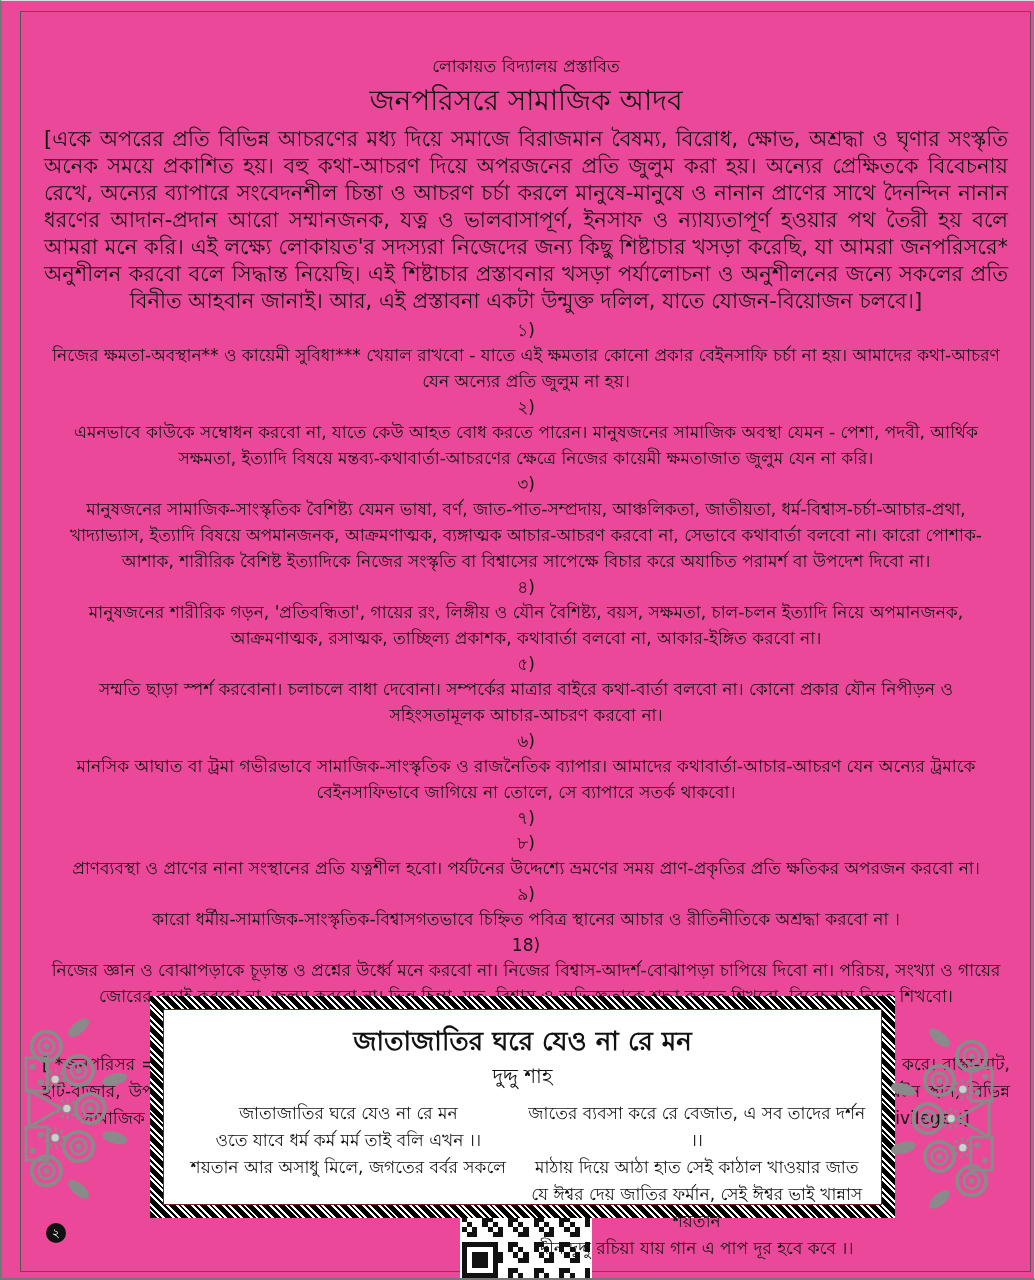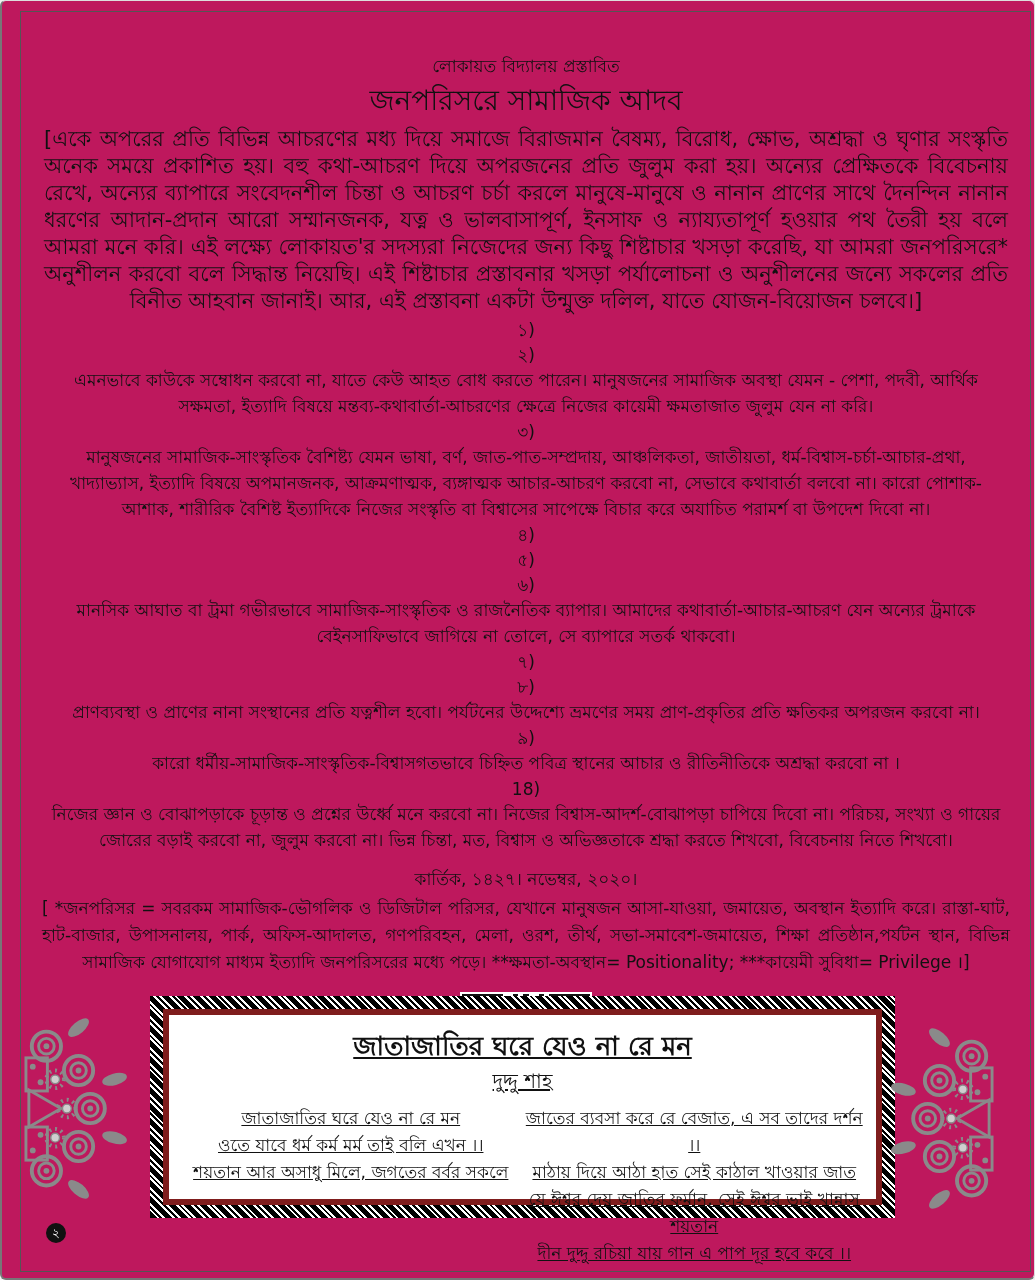--- a/index.html
+++ b/index.html
@@ -1,23 +1,22 @@
 <!DOCTYPE html>
 <html><head>
 <meta charset="utf-8">
 <style>
   html,body{margin:0;padding:0;background:#f2f2f2;}
   .page{
-    position:relative;width:1035px;height:1280px;background:#be185d;
+    position:relative;width:1035px;height:1280px;background:#ec4899;
     font-family:"DejaVu Sans","Liberation Sans",sans-serif;color:#111;
     overflow:hidden;
     border-left:2px solid #777;border-bottom:2px solid #777;
     border-top:1px solid #ddd;border-right:1px solid #ddd;
     box-sizing:border-box;
-    border-radius:6px;
   }
   .frame{
     position:absolute;left:18px;top:10px;width:1011px;height:1261px;
     border:1px solid #555;box-sizing:border-box;pointer-events:none;
   }
   .content{
     position:absolute;left:20px;top:12px;width:1008px;
     text-align:center;
   }
   .subtitle{margin-top:42px;font-size:17px;line-height:22px;}
@@ -37,22 +36,22 @@
   .qr-wrap{margin-top:16px;}
   .qr-box{display:inline-block;background:#fff;padding:2px;}
   .song-frame{
     position:absolute;left:148px;top:995px;width:745px;height:222px;
     box-sizing:border-box;
     border:13px solid #000;
     border-image:repeating-linear-gradient(45deg,#000 0 5px,#fff 5px 7px,#000 7px 9px,#fff 9px 11px) 13;
     background:#fff;
   }
   .song-inner{
-    position:absolute;inset:0;border:6px solid #7f1d1d;
-    text-align:center;padding:8px 10px 0 10px;box-sizing:border-box;text-decoration:underline;
+    position:absolute;inset:0;border:1px solid #7f1d1d;
+    text-align:center;padding:8px 10px 0 10px;box-sizing:border-box;
   }
   .song-title{font-size:26px;line-height:34px;font-weight:bold;margin-top:6px;}
   .song-author{font-size:20px;line-height:28px;margin-top:4px;}
   .song-cols{display:flex;margin-top:10px;}
   .song-col{flex:1 1 50%;font-size:17px;line-height:27px;text-align:center;}
   .ornament{position:absolute;width:112px;height:212px;}
   .ornament-left{left:22px;top:1002px;}
   .ornament-right{left:880px;top:1012px;transform:scaleX(-1);}
   .page-number{
     position:absolute;left:44px;top:1222px;width:20px;height:20px;
@@ -67,34 +66,37 @@
   <div class="frame"></div>
 
   <div class="content">
     <div class="subtitle">লোকায়ত বিদ্যালয় প্রস্তাবিত</div>
     <div class="doc-title">জনপরিসরে সামাজিক আদব</div>
     <p class="intro">[একে অপরের প্রতি বিভিন্ন আচরণের মধ্য দিয়ে সমাজে বিরাজমান বৈষম্য, বিরোধ, ক্ষোভ, অশ্রদ্ধা ও ঘৃণার সংস্কৃতি অনেক সময়ে প্রকাশিত হয়। বহু কথা-আচরণ দিয়ে অপরজনের প্রতি জুলুম করা হয়। অন্যের প্রেক্ষিতকে বিবেচনায় রেখে, অন্যের ব্যাপারে সংবেদনশীল চিন্তা ও আচরণ চর্চা করলে মানুষে-মানুষে ও নানান প্রাণের সাথে দৈনন্দিন নানান ধরণের আদান-প্রদান আরো সম্মানজনক, যত্ন ও ভালবাসাপূর্ণ, ইনসাফ ও ন্যায্যতাপূর্ণ হওয়ার পথ তৈরী হয় বলে আমরা মনে করি। এই লক্ষ্যে লোকায়ত'র সদস্যরা নিজেদের জন্য কিছু শিষ্টাচার খসড়া করেছি, যা আমরা জনপরিসরে* অনুশীলন করবো বলে সিদ্ধান্ত নিয়েছি। এই শিষ্টাচার প্রস্তাবনার খসড়া পর্যালোচনা ও অনুশীলনের জন্যে সকলের প্রতি বিনীত আহবান জানাই। আর, এই প্রস্তাবনা একটা উন্মুক্ত দলিল, যাতে যোজন-বিয়োজন চলবে।]</p>
 
     <div class="rules">
       <div class="rule">
         <div class="rule-num">১)</div>
+        <div class="rule-text">নিজের ক্ষমতা-অবস্থান** ও কায়েমী সুবিধা*** খেয়াল রাখবো - যাতে এই ক্ষমতার কোনো প্রকার বেইনসাফি চর্চা না হয়। আমাদের কথা-আচরণ যেন অন্যের প্রতি জুলুম না হয়।</div>
       </div>
       <div class="rule">
         <div class="rule-num">২)</div>
         <div class="rule-text">এমনভাবে কাউকে সম্বোধন করবো না, যাতে কেউ আহত বোধ করতে পারেন। মানুষজনের সামাজিক অবস্থা যেমন - পেশা, পদবী, আর্থিক সক্ষমতা, ইত্যাদি বিষয়ে মন্তব্য-কথাবার্তা-আচরণের ক্ষেত্রে নিজের কায়েমী ক্ষমতাজাত জুলুম যেন না করি।</div>
       </div>
       <div class="rule">
         <div class="rule-num">৩)</div>
         <div class="rule-text">মানুষজনের সামাজিক-সাংস্কৃতিক বৈশিষ্ট্য যেমন ভাষা, বর্ণ, জাত-পাত-সম্প্রদায়, আঞ্চলিকতা, জাতীয়তা, ধর্ম-বিশ্বাস-চর্চা-আচার-প্রথা, খাদ্যাভ্যাস, ইত্যাদি বিষয়ে অপমানজনক, আক্রমণাত্মক, ব্যঙ্গাত্মক আচার-আচরণ করবো না, সেভাবে কথাবার্তা বলবো না। কারো পোশাক-আশাক, শারীরিক বৈশিষ্ট ইত্যাদিকে নিজের সংস্কৃতি বা বিশ্বাসের সাপেক্ষে বিচার করে অযাচিত পরামর্শ বা উপদেশ দিবো না।</div>
       </div>
       <div class="rule">
         <div class="rule-num">৪)</div>
+        <div class="rule-text">মানুষজনের শারীরিক গড়ন, 'প্রতিবন্ধিতা', গায়ের রং, লিঙ্গীয় ও যৌন বৈশিষ্ট্য, বয়স, সক্ষমতা, চাল-চলন ইত্যাদি নিয়ে অপমানজনক, আক্রমণাত্মক, রসাত্মক, তাচ্ছিল্য প্রকাশক, কথাবার্তা বলবো না,  আকার-ইঙ্গিত করবো না।</div>
       </div>
       <div class="rule">
         <div class="rule-num">৫)</div>
+        <div class="rule-text">সম্মতি ছাড়া স্পর্শ করবোনা। চলাচলে বাধা দেবোনা। সম্পর্কের মাত্রার বাইরে কথা-বার্তা বলবো না। কোনো প্রকার যৌন নিপীড়ন ও সহিংসতামূলক আচার-আচরণ করবো না।</div>
       </div>
       <div class="rule">
         <div class="rule-num">৬)</div>
         <div class="rule-text">মানসিক আঘাত বা ট্রমা গভীরভাবে সামাজিক-সাংস্কৃতিক ও রাজনৈতিক ব্যাপার। আমাদের কথাবার্তা-আচার-আচরণ যেন অন্যের ট্রমাকে বেইনসাফিভাবে জাগিয়ে না তোলে, সে ব্যাপারে সতর্ক থাকবো।</div>
       </div>
       <div class="rule">
         <div class="rule-num">৭)</div>
       </div>
       <div class="rule">
         <div class="rule-num">৮)</div>

